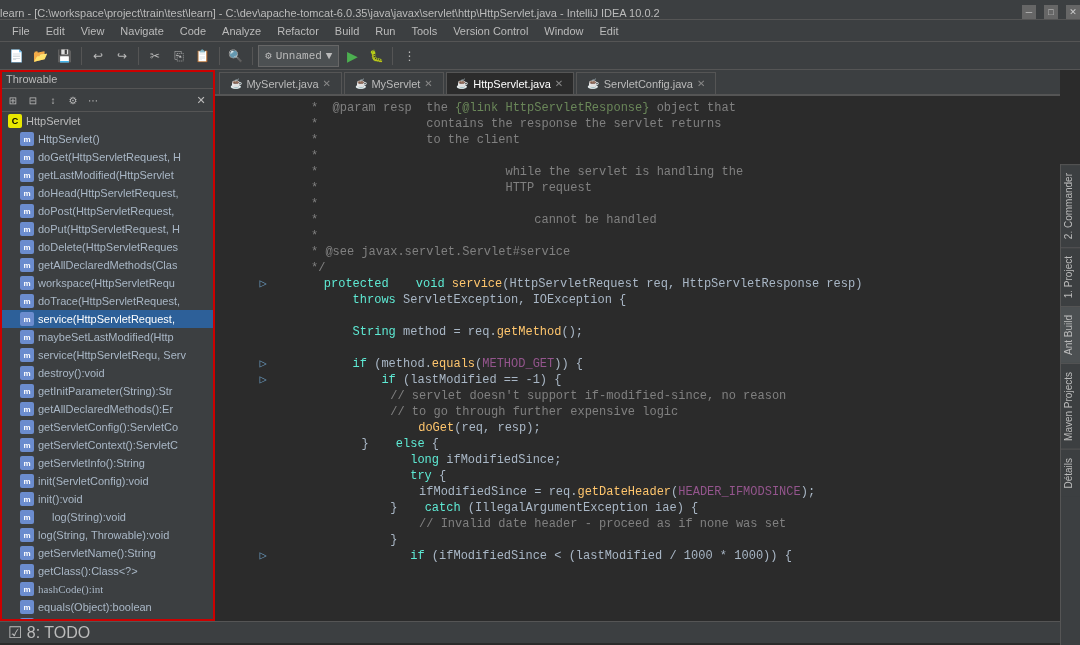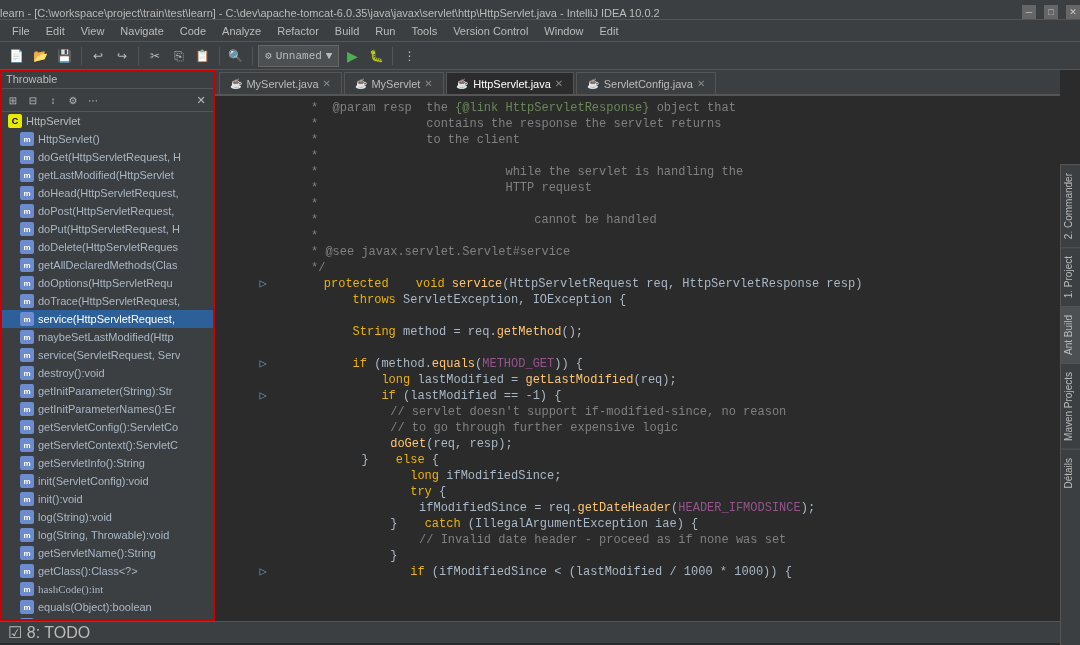--- a/index.html
+++ b/index.html
@@ -194,21 +194,21 @@
       flex-shrink: 0;
       color: #606366;
       text-align: center;
     }
     .code-content {
       flex: 1;
       white-space: pre;
       padding-left: 4px;
     }
     
-    .kw { color: #eab308; padding-left: 20px; }
+    .kw { color: #5eead4; padding-left: 20px; }
     .cm { color: #808080; }
 
     
     #statusbar {
       background: #3c3f41;
       height: 22px;
       display: flex;
       align-items: center;
       padding: 0 8px;
       font-family: Arial, sans-serif;
@@ -340,49 +340,49 @@
           <div class="tree-item" style="padding-left: 20px;">
             <span style="background: rgb(107, 140, 206); border-radius: 2px; color: rgb(255, 255, 255); font-weight: bold; display: inline-flex; align-items: center; justify-content: center; width: 14px; height: 14px; font-size: 8px; margin-right: 4px; flex-shrink: 0;">m</span>
             <span style="overflow: hidden; text-overflow: ellipsis; color: rgb(169, 183, 198);">doDelete(HttpServletReques</span>
           </div>
           <div class="tree-item" style="padding-left: 20px;">
             <span style="background: rgb(107, 140, 206); border-radius: 2px; color: rgb(255, 255, 255); font-weight: bold; display: inline-flex; align-items: center; justify-content: center; width: 14px; height: 14px; font-size: 8px; margin-right: 4px; flex-shrink: 0;">m</span>
             <span style="overflow: hidden; text-overflow: ellipsis; color: rgb(169, 183, 198);">getAllDeclaredMethods(Clas</span>
           </div>
           <div class="tree-item" style="padding-left: 20px;">
             <span style="background: rgb(107, 140, 206); border-radius: 2px; color: rgb(255, 255, 255); font-weight: bold; display: inline-flex; align-items: center; justify-content: center; width: 14px; height: 14px; font-size: 8px; margin-right: 4px; flex-shrink: 0;">m</span>
-            <span style="overflow: hidden; text-overflow: ellipsis; color: rgb(169, 183, 198);">doOptions(HttpServletRequ</span>
+            <span style="overflow: hidden; text-overflow: ellipsis; color: rgb(169, 183, 198);">workspace(HttpServletRequ</span>
           </div>
           <div class="tree-item" style="padding-left: 20px;">
             <span style="background: rgb(107, 140, 206); border-radius: 2px; color: rgb(255, 255, 255); font-weight: bold; display: inline-flex; align-items: center; justify-content: center; width: 14px; height: 14px; font-size: 8px; margin-right: 4px; flex-shrink: 0;">m</span>
             <span style="overflow: hidden; text-overflow: ellipsis; color: rgb(169, 183, 198);">doTrace(HttpServletRequest,</span>
           </div>
           <div class="tree-item selected" style="padding-left: 20px;">
             <span style="background: rgb(107, 140, 206); border-radius: 2px; color: rgb(255, 255, 255); font-weight: bold; display: inline-flex; align-items: center; justify-content: center; width: 14px; height: 14px; font-size: 8px; margin-right: 4px; flex-shrink: 0;">m</span>
             <span style="overflow: hidden; text-overflow: ellipsis; color: rgb(255, 255, 255);">service(HttpServletRequest,</span>
           </div>
           <div class="tree-item" style="padding-left: 20px;">
             <span style="background: rgb(107, 140, 206); border-radius: 2px; color: rgb(255, 255, 255); font-weight: bold; display: inline-flex; align-items: center; justify-content: center; width: 14px; height: 14px; font-size: 8px; margin-right: 4px; flex-shrink: 0;">m</span>
             <span style="overflow: hidden; text-overflow: ellipsis; color: rgb(169, 183, 198);">maybeSetLastModified(Http</span>
           </div>
           <div class="tree-item" style="padding-left: 20px;">
             <span style="background: rgb(107, 140, 206); border-radius: 2px; color: rgb(255, 255, 255); font-weight: bold; display: inline-flex; align-items: center; justify-content: center; width: 14px; height: 14px; font-size: 8px; margin-right: 4px; flex-shrink: 0;">m</span>
-            <span style="overflow: hidden; text-overflow: ellipsis; color: rgb(169, 183, 198);">service(ServletRequest, Serv</span>
+            <span style="overflow: hidden; text-overflow: ellipsis; color: rgb(169, 183, 198);">service(HttpServletRequ, Serv</span>
           </div>
           <div class="tree-item" style="padding-left: 20px;">
             <span style="background: rgb(107, 140, 206); border-radius: 2px; color: rgb(255, 255, 255); font-weight: bold; display: inline-flex; align-items: center; justify-content: center; width: 14px; height: 14px; font-size: 8px; margin-right: 4px; flex-shrink: 0;">m</span>
             <span style="overflow: hidden; text-overflow: ellipsis; color: rgb(169, 183, 198);">destroy():void</span>
           </div>
           <div class="tree-item" style="padding-left: 20px;">
             <span style="background: rgb(107, 140, 206); border-radius: 2px; color: rgb(255, 255, 255); font-weight: bold; display: inline-flex; align-items: center; justify-content: center; width: 14px; height: 14px; font-size: 8px; margin-right: 4px; flex-shrink: 0;">m</span>
             <span style="overflow: hidden; text-overflow: ellipsis; color: rgb(169, 183, 198);">getInitParameter(String):Str</span>
           </div>
           <div class="tree-item" style="padding-left: 20px;">
             <span style="background: rgb(107, 140, 206); border-radius: 2px; color: rgb(255, 255, 255); font-weight: bold; display: inline-flex; align-items: center; justify-content: center; width: 14px; height: 14px; font-size: 8px; margin-right: 4px; flex-shrink: 0;">m</span>
-            <span style="overflow: hidden; text-overflow: ellipsis; color: rgb(169, 183, 198);">getInitParameterNames():Er</span>
+            <span style="overflow: hidden; text-overflow: ellipsis; color: rgb(169, 183, 198);">getAllDeclaredMethods():Er</span>
           </div>
           <div class="tree-item" style="padding-left: 20px;">
             <span style="background: rgb(107, 140, 206); border-radius: 2px; color: rgb(255, 255, 255); font-weight: bold; display: inline-flex; align-items: center; justify-content: center; width: 14px; height: 14px; font-size: 8px; margin-right: 4px; flex-shrink: 0;">m</span>
             <span style="overflow: hidden; text-overflow: ellipsis; color: rgb(169, 183, 198);">getServletConfig():ServletCo</span>
           </div>
           <div class="tree-item" style="padding-left: 20px;">
             <span style="background: rgb(107, 140, 206); border-radius: 2px; color: rgb(255, 255, 255); font-weight: bold; display: inline-flex; align-items: center; justify-content: center; width: 14px; height: 14px; font-size: 8px; margin-right: 4px; flex-shrink: 0;">m</span>
             <span style="overflow: hidden; text-overflow: ellipsis; color: rgb(169, 183, 198);">getServletContext():ServletC</span>
           </div>
           <div class="tree-item" style="padding-left: 20px;">
@@ -392,21 +392,21 @@
           <div class="tree-item" style="padding-left: 20px;">
             <span style="background: rgb(107, 140, 206); border-radius: 2px; color: rgb(255, 255, 255); font-weight: bold; display: inline-flex; align-items: center; justify-content: center; width: 14px; height: 14px; font-size: 8px; margin-right: 4px; flex-shrink: 0;">m</span>
             <span style="overflow: hidden; text-overflow: ellipsis; color: rgb(169, 183, 198);">init(ServletConfig):void</span>
           </div>
           <div class="tree-item" style="padding-left: 20px;">
             <span style="background: rgb(107, 140, 206); border-radius: 2px; color: rgb(255, 255, 255); font-weight: bold; display: inline-flex; align-items: center; justify-content: center; width: 14px; height: 14px; font-size: 8px; margin-right: 4px; flex-shrink: 0;">m</span>
             <span style="overflow: hidden; text-overflow: ellipsis; color: rgb(169, 183, 198);">init():void</span>
           </div>
           <div class="tree-item" style="padding-left: 20px;">
             <span style="background: rgb(107, 140, 206); border-radius: 2px; color: rgb(255, 255, 255); font-weight: bold; display: inline-flex; align-items: center; justify-content: center; width: 14px; height: 14px; font-size: 8px; margin-right: 4px; flex-shrink: 0;">m</span>
-            <span style="overflow: hidden; text-overflow: ellipsis; color: rgb(169, 183, 198);">log(String):void</span>
+            <span style="overflow: hidden; text-overflow: ellipsis; color: rgb(169, 183, 198); margin-left: 14px;">log(String):void</span>
           </div>
           <div class="tree-item" style="padding-left: 20px;">
             <span style="background: rgb(107, 140, 206); border-radius: 2px; color: rgb(255, 255, 255); font-weight: bold; display: inline-flex; align-items: center; justify-content: center; width: 14px; height: 14px; font-size: 8px; margin-right: 4px; flex-shrink: 0;">m</span>
             <span style="overflow: hidden; text-overflow: ellipsis; color: rgb(169, 183, 198);">log(String, Throwable):void</span>
           </div>
           <div class="tree-item" style="padding-left: 20px;">
             <span style="background: rgb(107, 140, 206); border-radius: 2px; color: rgb(255, 255, 255); font-weight: bold; display: inline-flex; align-items: center; justify-content: center; width: 14px; height: 14px; font-size: 8px; margin-right: 4px; flex-shrink: 0;">m</span>
             <span style="overflow: hidden; text-overflow: ellipsis; color: rgb(169, 183, 198);">getServletName():String</span>
           </div>
           <div class="tree-item" style="padding-left: 20px;">
@@ -539,42 +539,37 @@
         <div class="gutter"></div>
         <div class="code-content"></div>
       </div>
       <div class="code-line">
         <div class="line-num"></div>
         <div class="gutter" style="color:#6897bb;">▷</div>
         <div class="code-content">        <span class="kw">if</span> (method.<span style="color:#ffc66d;">equals</span>(<span style="color:#94558d;">METHOD_GET</span>)) {</div>
       </div>
       <div class="code-line">
         <div class="line-num"></div>
-        <div class="gutter"></div>
-        <div class="code-content">            <span class="kw">long</span> lastModified = <span style="color:#ffc66d;">getLastModified</span>(req);</div>
-      </div>
-      <div class="code-line">
-        <div class="line-num"></div>
         <div class="gutter" style="color:#6897bb;">▷</div>
         <div class="code-content">            <span class="kw">if</span> (lastModified == -1) {</div>
       </div>
       <div class="code-line">
         <div class="line-num"></div>
         <div class="gutter"></div>
         <div class="code-content cm">                // servlet doesn't support if-modified-since, no reason</div>
       </div>
       <div class="code-line">
         <div class="line-num"></div>
         <div class="gutter"></div>
         <div class="code-content cm">                // to go through further expensive logic</div>
       </div>
       <div class="code-line">
         <div class="line-num"></div>
         <div class="gutter"></div>
-        <div class="code-content">                <span style="color:#ffc66d;">doGet</span>(req, resp);</div>
+        <div class="code-content">                <span style="color:#ffc66d;margin-left:28px;">doGet</span>(req, resp);</div>
       </div>
       <div class="code-line">
         <div class="line-num"></div>
         <div class="gutter"></div>
         <div class="code-content">            } <span class="kw">else</span> {</div>
       </div>
       <div class="code-line">
         <div class="line-num"></div>
         <div class="gutter"></div>
         <div class="code-content">                <span class="kw">long</span> ifModifiedSince;</div>

